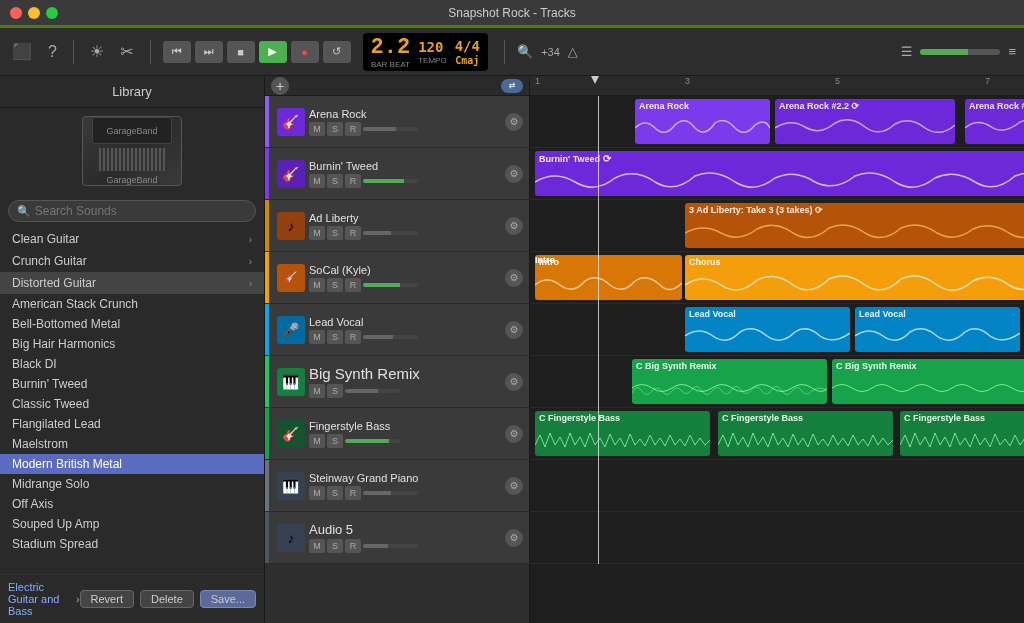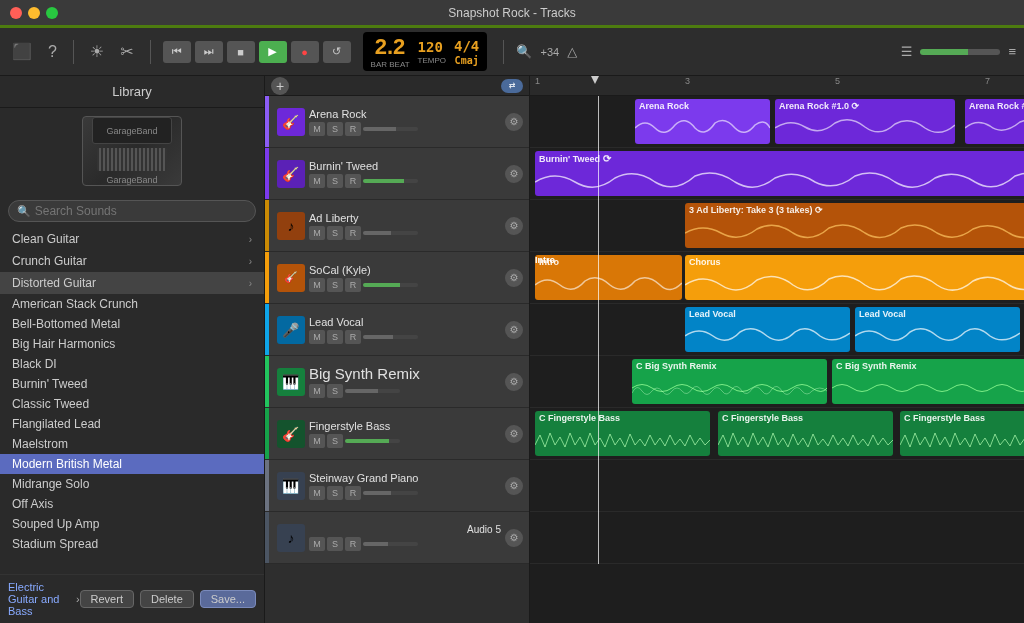--- a/index.html
+++ b/index.html
@@ -16,21 +16,21 @@
 
     
     .toolbar { height: 48px; background: #2d2d2d; display: flex; align-items: center; padding: 0 8px; gap: 8px; border-bottom: 1px solid #1a1a1a; }
     .toolbar-icon { color: #aaa; font-size: 16px; cursor: pointer; padding: 4px; }
     .toolbar-sep { width: 1px; height: 24px; background: #555; margin: 0 4px; }
     .transport-btns { display: flex; gap: 4px; align-items: center; }
     .t-btn { width: 28px; height: 22px; background: #555; border-radius: 3px; display: flex; align-items: center; justify-content: center; color: #ccc; font-size: 11px; cursor: pointer; }
     .t-btn-play { background: #4caf50; color: white; }
     .t-btn-record { background: #555; color: #f44; }
     .lcd { background: #000; border-radius: 4px; padding: 2px 8px; display: flex; gap: 8px; align-items: center; margin: 0 4px; }
-    .lcd-beat { color: #e8a020; font-size: 22px; font-weight: bold; font-family: Liberation Sans, sans-serif; }
+    .lcd-beat { color: #e8a020; font-size: 22px; font-weight: bold; font-family: Liberation Mono, monospace; }
     .lcd-info { display: flex; flex-direction: column; gap: 1px; }
     .lcd-tempo { color: #e8a020; font-size: 14px; font-weight: bold; font-family: monospace; }
     .lcd-label { color: #888; font-size: 8px; text-transform: uppercase; }
     .lcd-sig { color: #e8a020; font-size: 14px; font-weight: bold; font-family: monospace; text-align: center; }
     .toolbar-right { margin-left: auto; display: flex; align-items: center; gap: 8px; }
     .volume-slider { width: 80px; height: 6px; background: linear-gradient(to right, #5a5, #5a5 60%, #555 60%); border-radius: 3px; }
     .toolbar-icon-sm { color: #aaa; font-size: 13px; }
 
     
     .main { display: flex; height: calc(623px - 28px - 48px); }
@@ -303,21 +303,21 @@
               <div style="width:55px;height:4px;border-radius:2px;background:linear-gradient(to right,#666 50%,#444 50%);position:relative;cursor:pointer;"></div>
             </div>
           </div>
           <div style="width:18px;height:18px;background:#555;border-radius:9px;display:flex;align-items:center;justify-content:center;font-size:10px;color:#aaa;cursor:pointer;">⚙</div>
         </div>
 
         <div class="track-ctrl" style="height:52px;background:#3a3a3a;border-bottom:1px solid #2a2a2a;display:flex;align-items:center;padding:0 6px;gap:4px;position:relative;flex-shrink:0;">
           <div style="width:4px;height:100%;position:absolute;left:0;top:0;background:#4b5563;"></div>
           <div style="width:28px;height:28px;border-radius:3px;background:#374151;display:flex;align-items:center;justify-content:center;font-size:14px;flex-shrink:0;margin-left:6px;">♪</div>
           <div style="flex:1;min-width:0;">
-            <div style="font-size:10px;color:#e0e0e0;font-weight:500;text-align:right;">Audio 5</div>
+            <div style="font-size:13px;color:#e0e0e0;font-weight:500;">Audio 5</div>
             <div style="display:flex;gap:2px;align-items:center;margin-top:2px;">
               <div style="width:16px;height:14px;background:#555;border-radius:2px;display:flex;align-items:center;justify-content:center;font-size:9px;color:#aaa;cursor:pointer;">M</div>
               <div style="width:16px;height:14px;background:#555;border-radius:2px;display:flex;align-items:center;justify-content:center;font-size:9px;color:#aaa;cursor:pointer;">S</div>
               <div style="width:16px;height:14px;background:#555;border-radius:2px;display:flex;align-items:center;justify-content:center;font-size:9px;color:#aaa;cursor:pointer;">R</div>
               <div style="width:55px;height:4px;border-radius:2px;background:linear-gradient(to right,#666 45%,#444 45%);position:relative;cursor:pointer;"></div>
             </div>
           </div>
           <div style="width:18px;height:18px;background:#555;border-radius:9px;display:flex;align-items:center;justify-content:center;font-size:10px;color:#aaa;cursor:pointer;">⚙</div>
         </div>
       </div>
@@ -340,21 +340,21 @@
           <div style="position:absolute;left:68px;top:0;bottom:0;width:1px;background:rgba(255,255,255,0.7);z-index:20;pointer-events:none;"></div>
 
           <div style="height:52px;border-bottom:1px solid #2a2a2a;position:relative;background:#1e1e1e;">
             <div style="position:absolute;left:105px;top:3px;height:45px;width:135px;background:#7c3aed;border-radius:3px;overflow:hidden;cursor:pointer;">
               <div style="font-size:9px;color:rgba(255,255,255,0.9);padding:2px 4px;font-weight:600;">Arena Rock</div>
               <svg width="100%" height="30" viewBox="0 0 135 30" preserveAspectRatio="none">
                   <path d="M0,15 Q10,5 20,15 Q30,25 40,12 Q50,2 60,15 Q70,25 80,10 Q90,3 100,15 Q110,25 120,12 Q130,5 135,15" stroke="rgba(255,255,255,0.6)" fill="none" stroke-width="1.5"></path>
                 </svg>
             </div>
             <div style="position:absolute;left:245px;top:3px;height:45px;width:180px;background:#6d28d9;border-radius:3px;overflow:hidden;cursor:pointer;">
-              <div style="font-size:9px;color:rgba(255,255,255,0.9);padding:2px 4px;font-weight:600;">Arena Rock #1.0 ⟳</div>
+              <div style="font-size:9px;color:rgba(255,255,255,0.9);padding:2px 4px;font-weight:600;">Arena Rock #2.2 ⟳</div>
               <svg width="100%" height="30" viewBox="0 0 180 30" preserveAspectRatio="none">
                   <path d="M0,15 Q15,5 30,14 Q45,23 60,10 Q75,2 90,14 Q105,25 120,11 Q135,3 150,15 Q165,25 180,12" stroke="rgba(255,255,255,0.6)" fill="none" stroke-width="1.5"></path>
                 </svg>
             </div>
             <div style="position:absolute;left:435px;top:3px;height:45px;width:160px;background:#6d28d9;border-radius:3px;overflow:hidden;cursor:pointer;">
               <div style="font-size:9px;color:rgba(255,255,255,0.9);padding:2px 4px;font-weight:600;">Arena Rock #01.3 ⟳</div>
               <svg width="100%" height="30" viewBox="0 0 160 30" preserveAspectRatio="none">
                   <path d="M0,15 Q12,5 25,13 Q38,23 55,9 Q70,2 85,14 Q100,26 115,10 Q130,3 145,15 Q155,24 160,12" stroke="rgba(255,255,255,0.6)" fill="none" stroke-width="1.5"></path>
                 </svg>
             </div>

